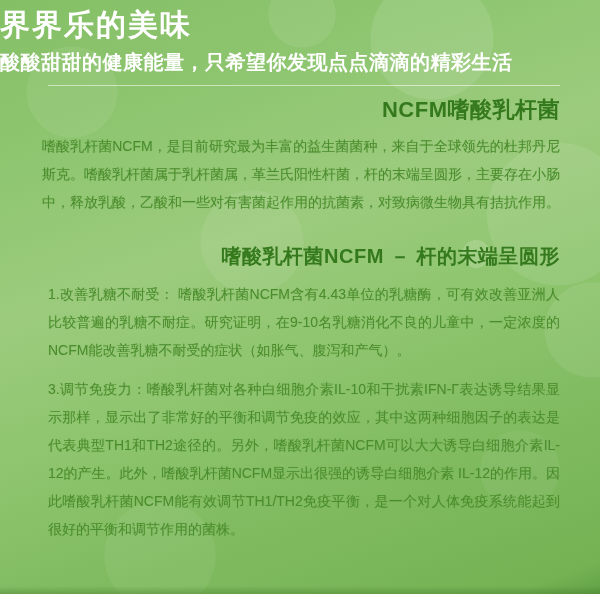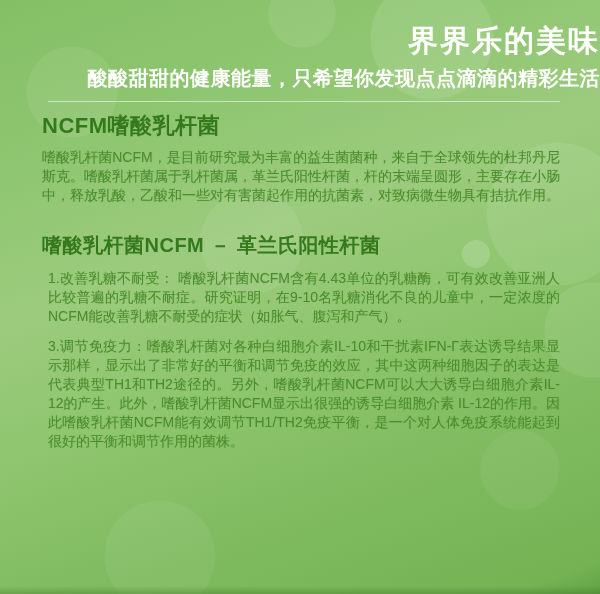--- a/index.html
+++ b/index.html
@@ -22,21 +22,21 @@
       radial-gradient(circle 34px at 302px 14px,  rgba(255,255,255,0.08) 0 98%, transparent 100%),
       radial-gradient(circle 46px at 72px  92px,  rgba(255,255,255,0.07) 0 98%, transparent 100%),
       radial-gradient(circle 72px at 558px 214px, rgba(255,255,255,0.09) 0 98%, transparent 100%),
       radial-gradient(circle 52px at 252px 242px, rgba(255,255,255,0.07) 0 98%, transparent 100%),
       radial-gradient(circle 14px at 476px 254px, rgba(255,255,255,0.16) 0 98%, transparent 100%),
       radial-gradient(circle 48px at 592px 330px, rgba(255,255,255,0.08) 0 98%, transparent 100%),
       radial-gradient(circle 56px at 160px 556px, rgba(255,255,255,0.06) 0 98%, transparent 100%),
       radial-gradient(circle 40px at 520px 470px, rgba(255,255,255,0.05) 0 98%, transparent 100%);
   }
   .inner{position:relative; z-index:1;}
-  .hero{padding-top:23px; text-align:right; color:#ffffff;}
+  .hero{padding-top:7px; text-align:left; color:#ffffff;}
   .hero-title{
     font-size:30px;
     font-weight:bold;
     letter-spacing:2px;
     line-height:36px;
   }
   .hero-subtitle{
     font-size:20px;
     font-weight:bold;
     letter-spacing:0.5px;
@@ -52,29 +52,30 @@
   .content{
     padding:0 40px 0 42px;
     color:#4b8d2d;
   }
   .sec-heading{
     font-size:22px;
     font-weight:bold;
     color:#35791d;
     margin:9px 0 7px 0;
     letter-spacing:0.5px;
+    text-align:right;
   }
   .sec-heading.second{
     font-size:20px;
     margin-top:27px;
     margin-bottom:10px;
   }
   .para{
     font-size:14px;
-    line-height:19px;
+    line-height:28px;
     text-align:justify;
     margin:0 0 0 0;
     text-shadow:0 0 1px rgba(75,141,45,0.25);
   }
   .para + .para{margin-top:0;}
   .sec2 .para{margin-bottom:11px;margin-left:6px;}
   .sec2 .para:last-child{margin-bottom:0;}
   .bottom-shade{
     position:absolute;
     left:0; right:0; bottom:0;
@@ -98,21 +99,21 @@
     <div class="divider"></div>
 
     <div class="content">
 
       <div class="sec1">
         <div class="sec-heading">NCFM嗜酸乳杆菌</div>
         <p class="para">嗜酸乳杆菌NCFM，是目前研究最为丰富的益生菌菌种，来自于全球领先的杜邦丹尼斯克。嗜酸乳杆菌属于乳杆菌属，革兰氏阳性杆菌，杆的末端呈圆形，主要存在小肠中，释放乳酸，乙酸和一些对有害菌起作用的抗菌素，对致病微生物具有拮抗作用。</p>
       </div>
 
       <div class="sec2">
-        <div class="sec-heading second">嗜酸乳杆菌NCFM － 革兰氏阳性杆菌</div>
+        <div class="sec-heading second">嗜酸乳杆菌NCFM － 杆的末端呈圆形</div>
         <p class="para">1.改善乳糖不耐受： 嗜酸乳杆菌NCFM含有4.43单位的乳糖酶，可有效改善亚洲人比较普遍的乳糖不耐症。研究证明，在9-10名乳糖消化不良的儿童中，一定浓度的NCFM能改善乳糖不耐受的症状（如胀气、腹泻和产气）。</p>
         <p class="para">3.调节免疫力：嗜酸乳杆菌对各种白细胞介素IL-10和干扰素IFN-Γ表达诱导结果显示那样，显示出了非常好的平衡和调节免疫的效应，其中这两种细胞因子的表达是代表典型TH1和TH2途径的。另外，嗜酸乳杆菌NCFM可以大大诱导白细胞介素IL-12的产生。此外，嗜酸乳杆菌NCFM显示出很强的诱导白细胞介素 IL-12的作用。因此嗜酸乳杆菌NCFM能有效调节TH1/TH2免疫平衡，是一个对人体免疫系统能起到很好的平衡和调节作用的菌株。</p>
 
       </div>
 
     </div>
   </div>
   <div class="bottom-shade"></div>
 </div>
 

